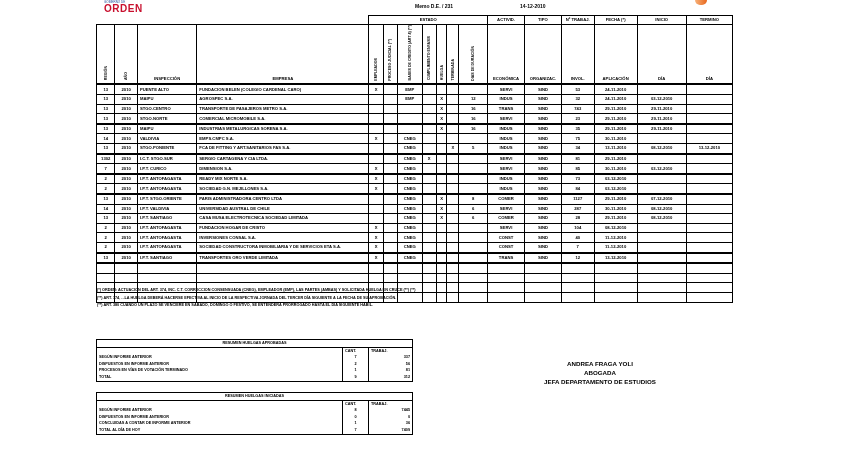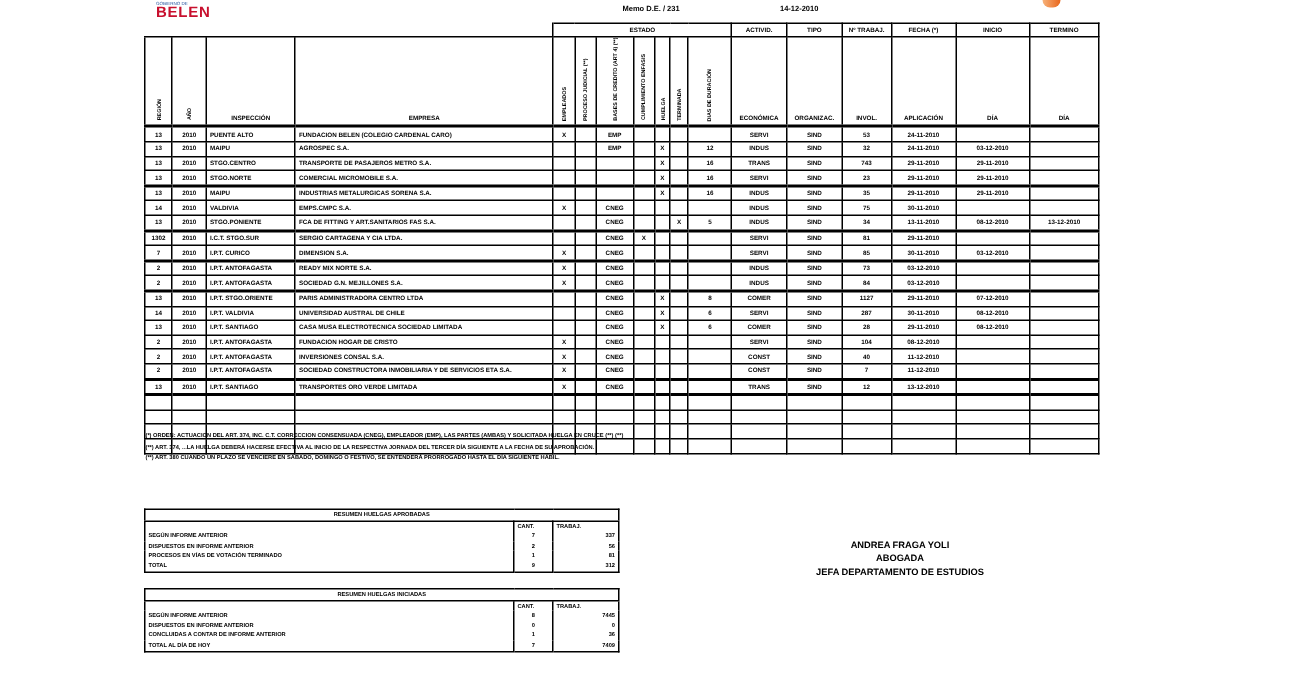--- a/index.html
+++ b/index.html
@@ -36,21 +36,21 @@
     table.sum .title td { text-align:center; border-bottom:1px solid #000; }
     table.sum .bl { border-left:1px solid #000; }
     table.sum .r { text-align:right; }
     .sig { position:absolute; left:540px; top:359px; font-size:6.2px; font-weight:bold; text-align:center; line-height:9px; width:120px; }
   </style>
 </head>
 <body>
 
 <div class="logo">
   <span class="gob">GOBIERNO DE</span>
-  <span>BELEN</span>
+  <span>ORDEN</span>
 </div>
 <div class="hdr-memo">Memo D.E. / 231</div>
 <div class="hdr-date">14-12-2010</div>
 <div class="flame"></div>
 
 <table class="main">
   <colgroup>
     <col style="width:18px">
       <col style="width:22px">
       <col style="width:58px">

